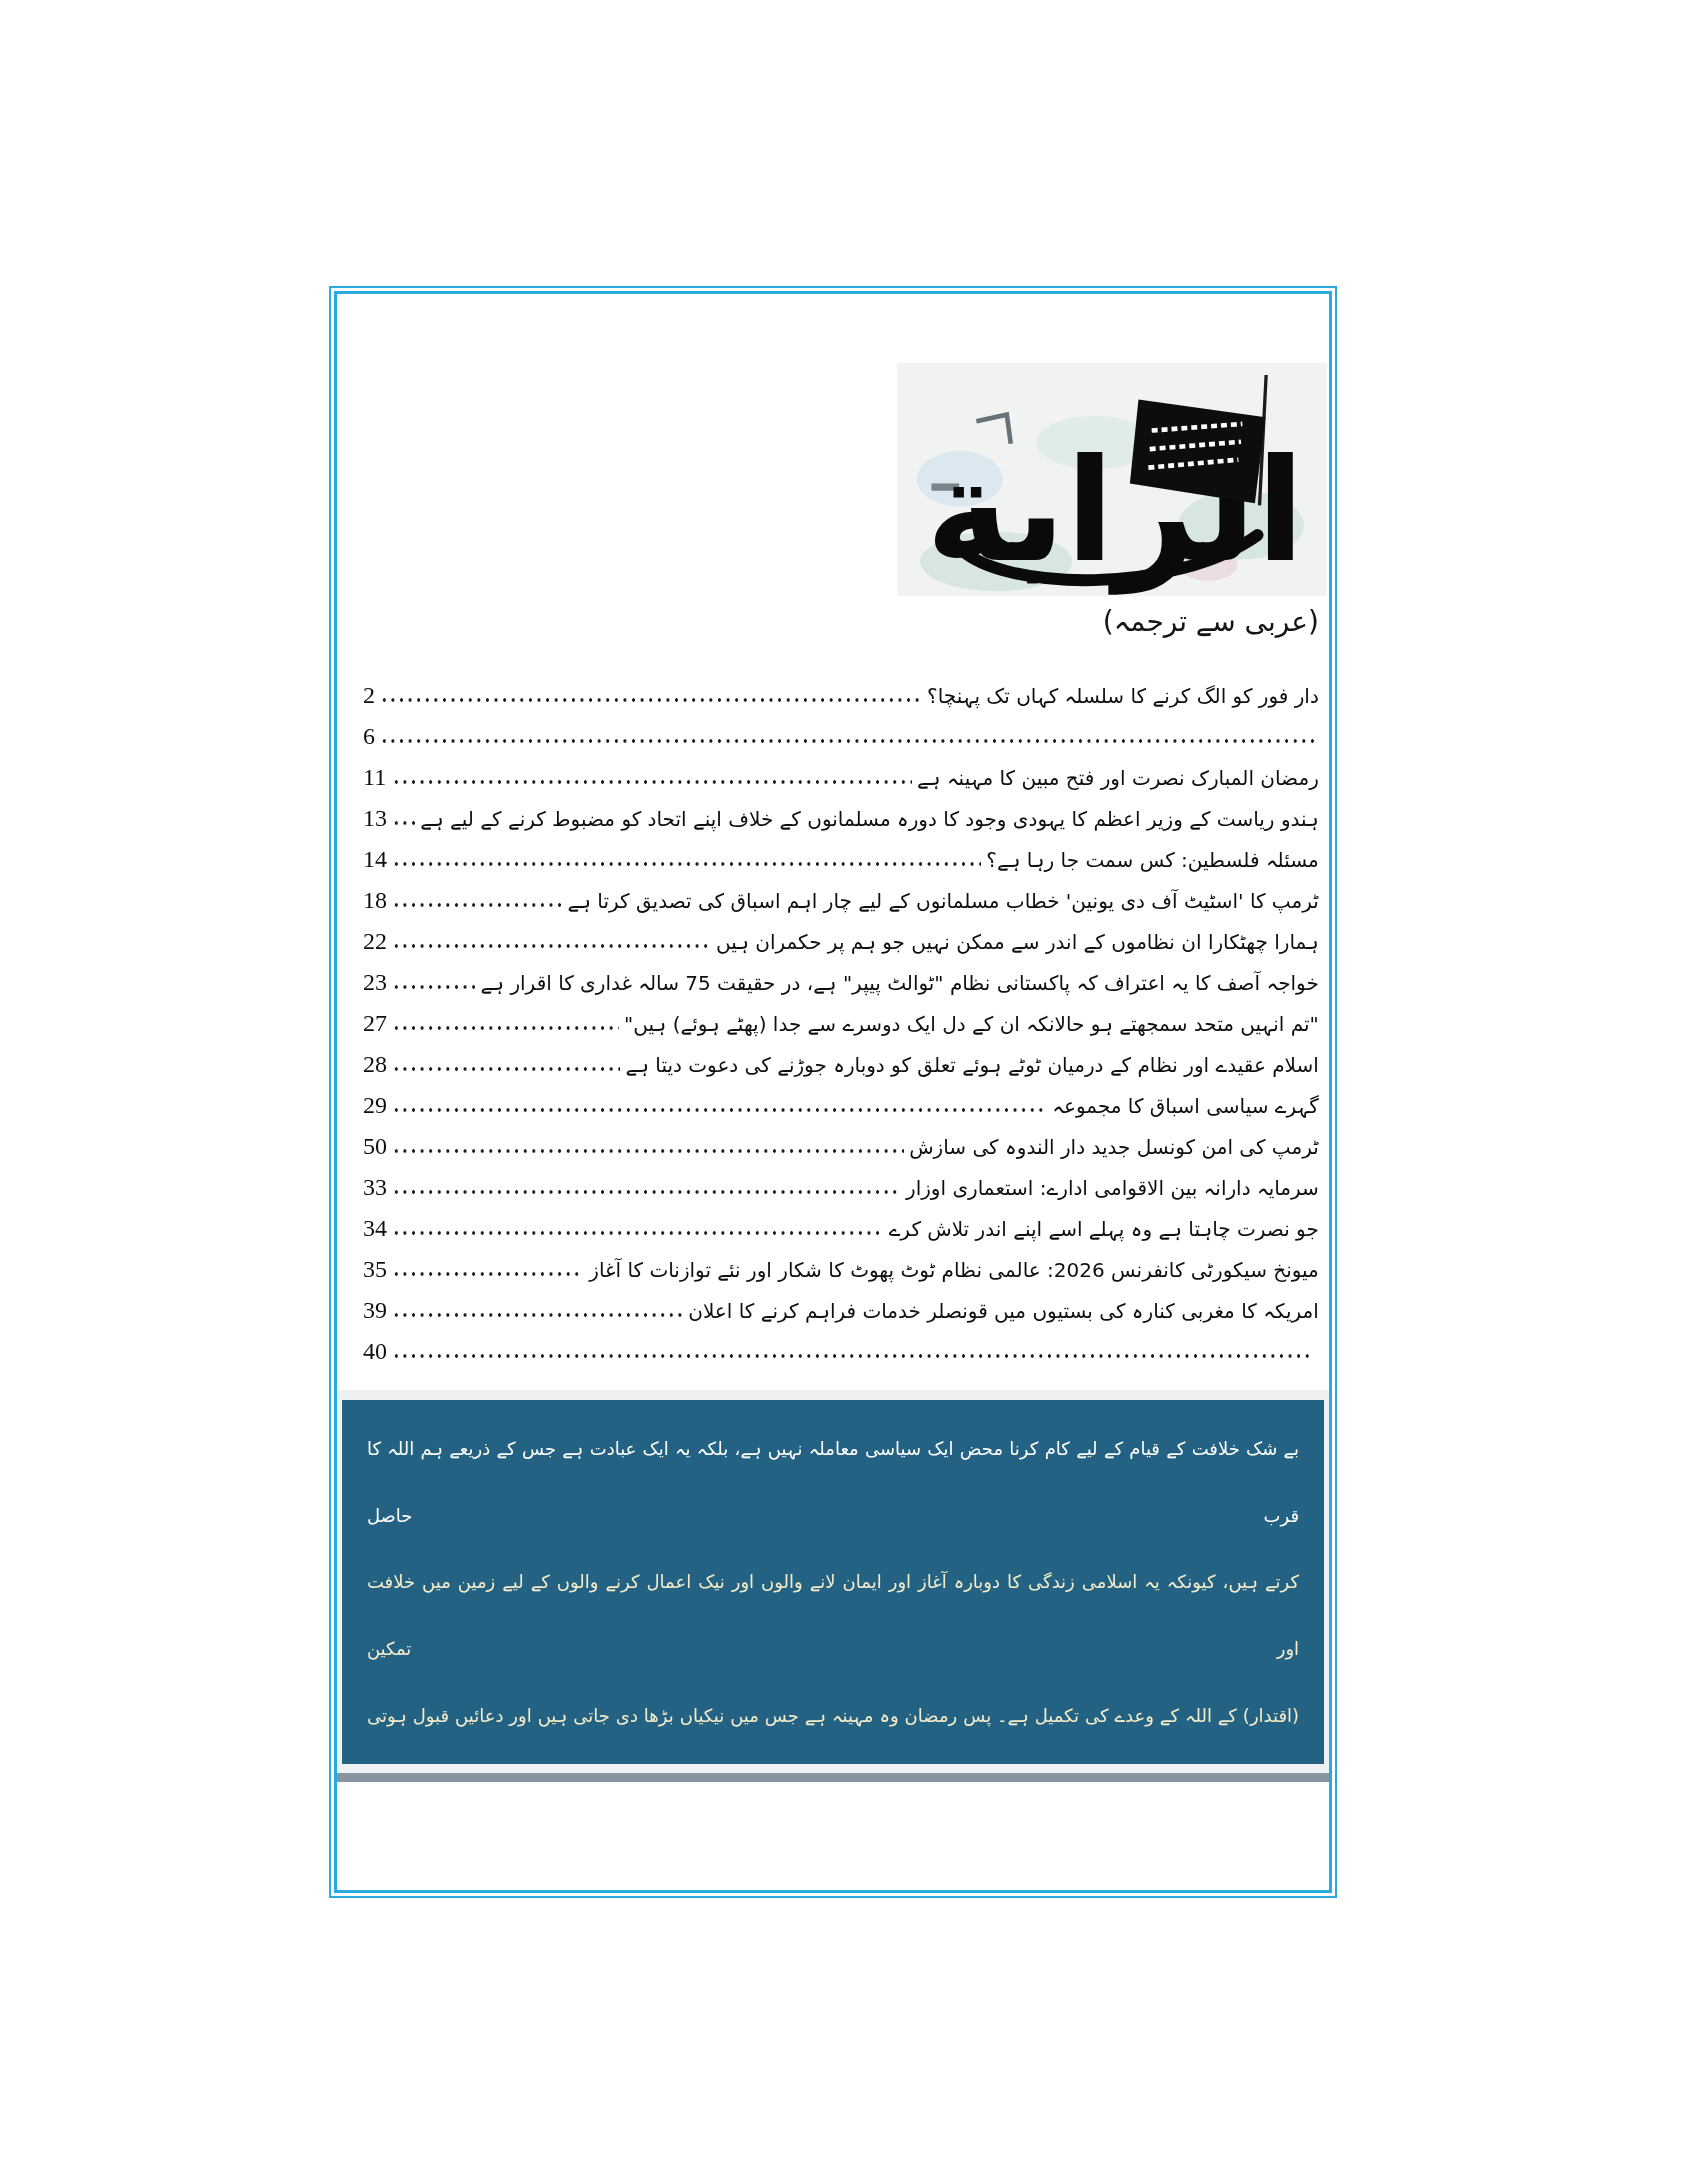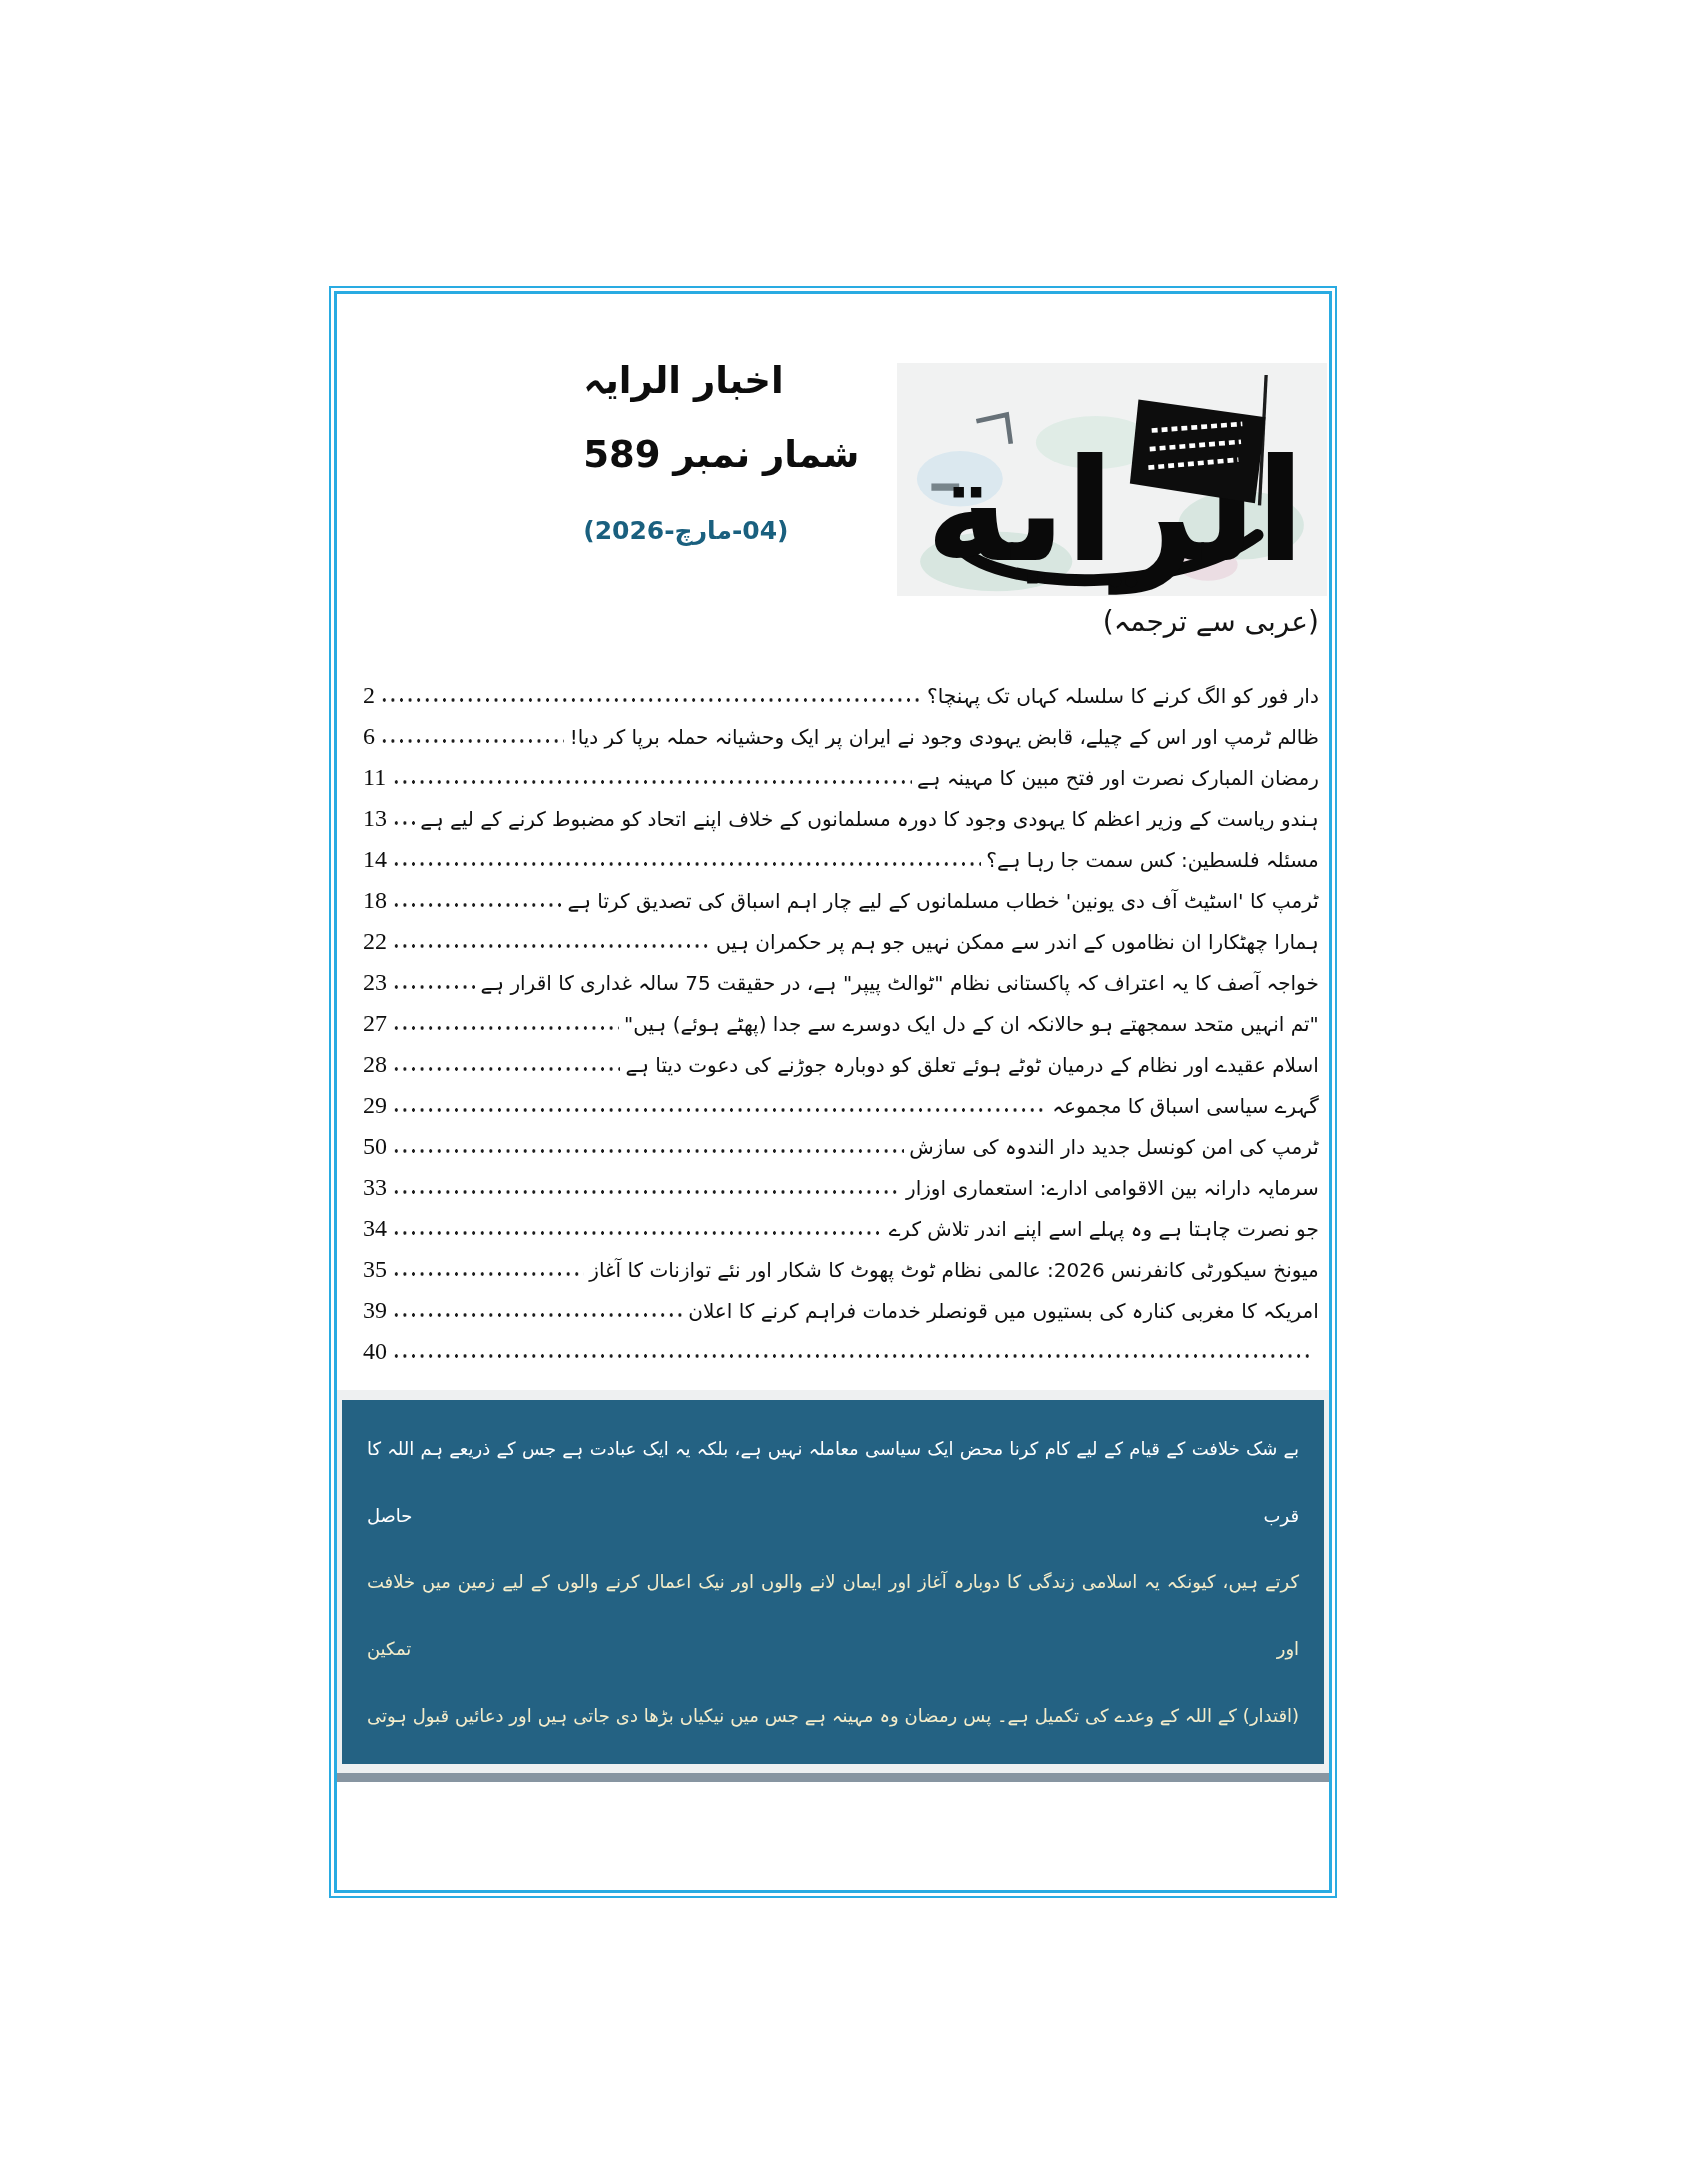--- a/index.html
+++ b/index.html
@@ -73,25 +73,20 @@
   .hl-line-first { color: #ffffff; }
   .hl-shadow-bar { height: 8.6px; background: #8795a1; margin: 9.3px -5.3px 0 -5.3px; }
 </style>
 </head>
 <body>
 
 <div class="page">
   <div class="frame">
     <div class="frame-inner">
 
-      <div class="title-block">
-        <div class="masthead-title">اخبار الرایہ</div>
-        <div class="masthead-issue">شمار نمبر 589</div>
-        <div class="masthead-date">(04-مارچ-2026)</div>
-      </div>
 
       <div class="logo-box">
         <svg viewBox="0 0 650 352" xmlns="http://www.w3.org/2000/svg">
           <rect x="0" y="0" width="650" height="352" fill="#f1f2f2"></rect>
           <g opacity="0.8">
             <ellipse cx="150" cy="300" rx="115" ry="45" fill="#d2e4dc"></ellipse>
             <ellipse cx="95" cy="175" rx="65" ry="42" fill="#d6e6ef"></ellipse>
             <ellipse cx="520" cy="245" rx="95" ry="52" fill="#d2e4dc"></ellipse>
             <ellipse cx="470" cy="305" rx="45" ry="24" fill="#ead9e0"></ellipse>
             <ellipse cx="300" cy="120" rx="90" ry="40" fill="#dcebe4"></ellipse>
@@ -114,21 +109,20 @@
 
       <div class="toc-heading">(عربی سے ترجمہ)</div>
 
       <div class="toc-list">
         <div class="toc-row">
           <span class="toc-title">دار فور کو الگ کرنے کا سلسلہ کہاں تک پہنچا؟</span>
           <span class="toc-dots"></span>
           <span class="toc-page">2</span>
         </div>
         <div class="toc-row">
-          <span class="toc-title">ظالم ٹرمپ اور اس کے چیلے، قابض یہودی وجود نے ایران پر ایک وحشیانہ حملہ برپا کر دیا!</span>
           <span class="toc-dots"></span>
           <span class="toc-page">6</span>
         </div>
         <div class="toc-row">
           <span class="toc-title">رمضان المبارک نصرت اور فتح مبین کا مہینہ ہے</span>
           <span class="toc-dots"></span>
           <span class="toc-page">11</span>
         </div>
         <div class="toc-row">
           <span class="toc-title">ہندو ریاست کے وزیر اعظم کا یہودی وجود کا دورہ مسلمانوں کے خلاف اپنے اتحاد کو مضبوط کرنے کے لیے ہے</span>

